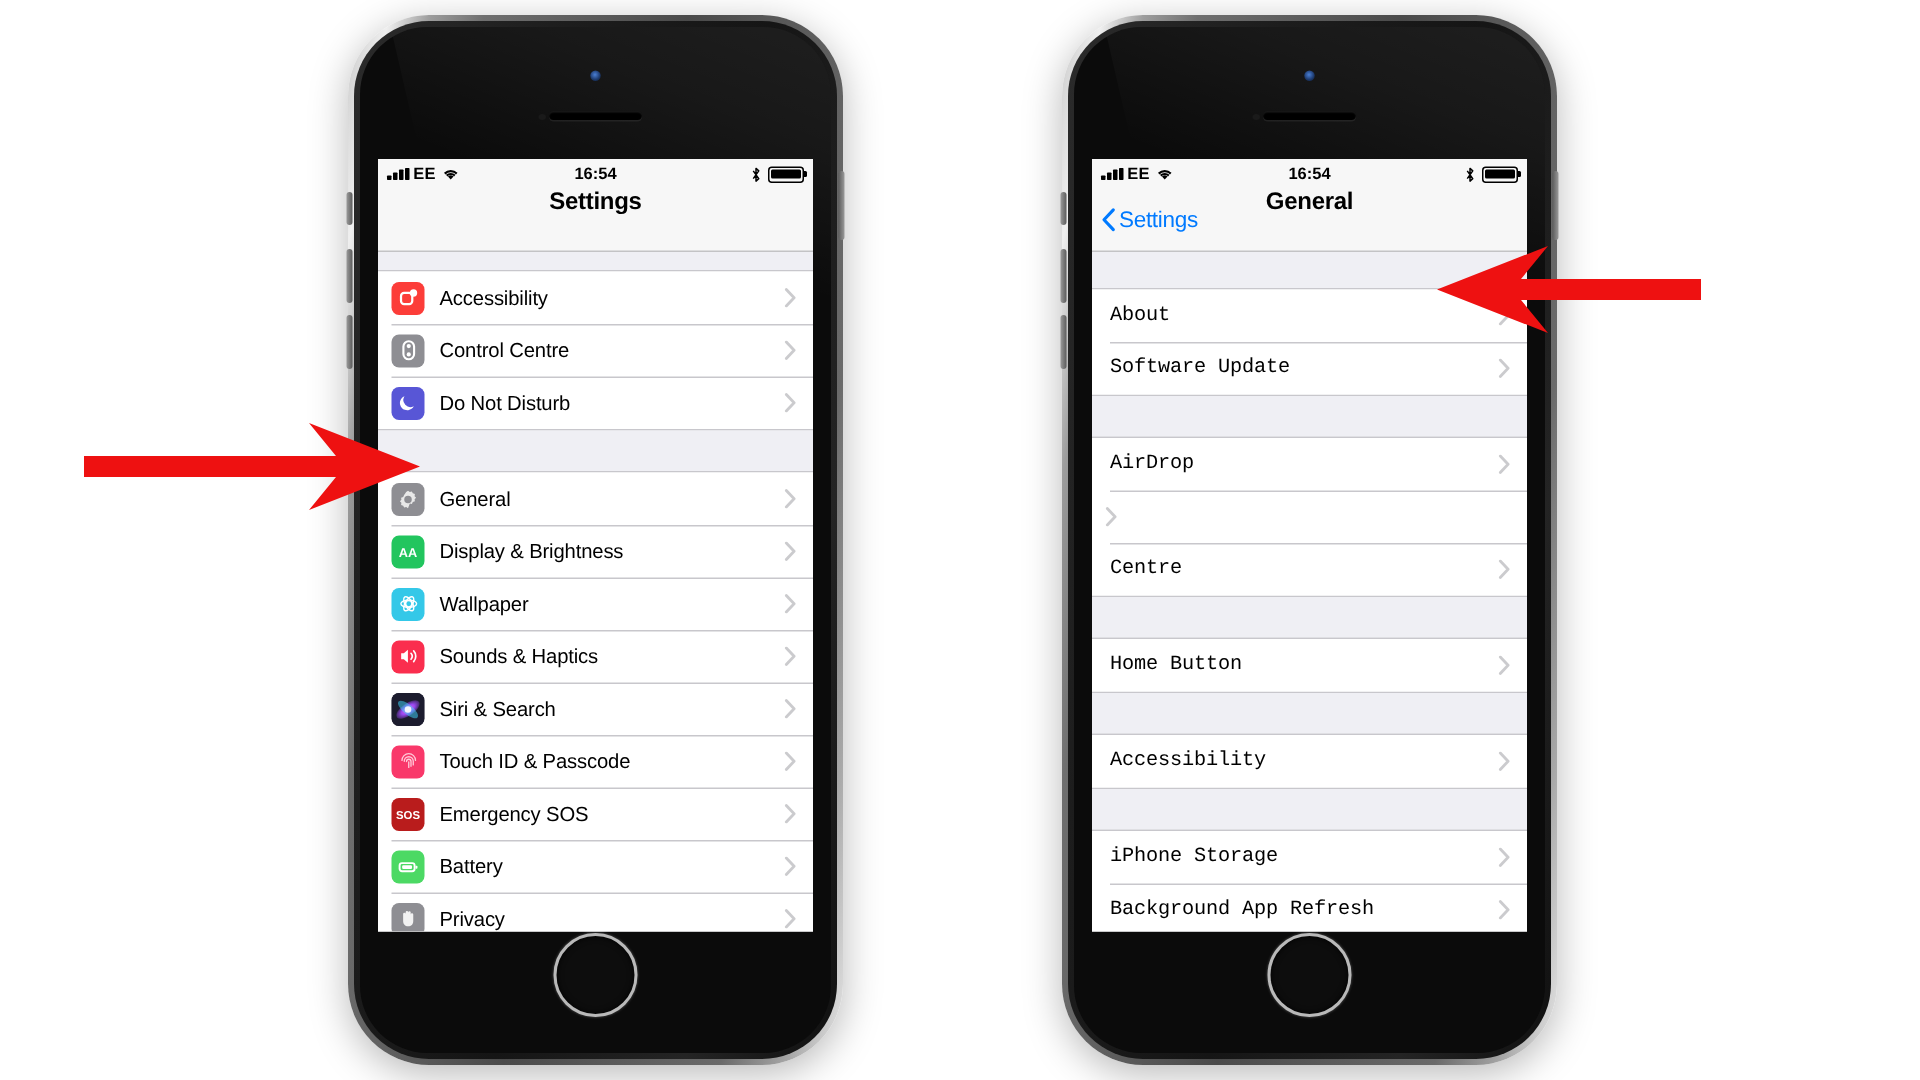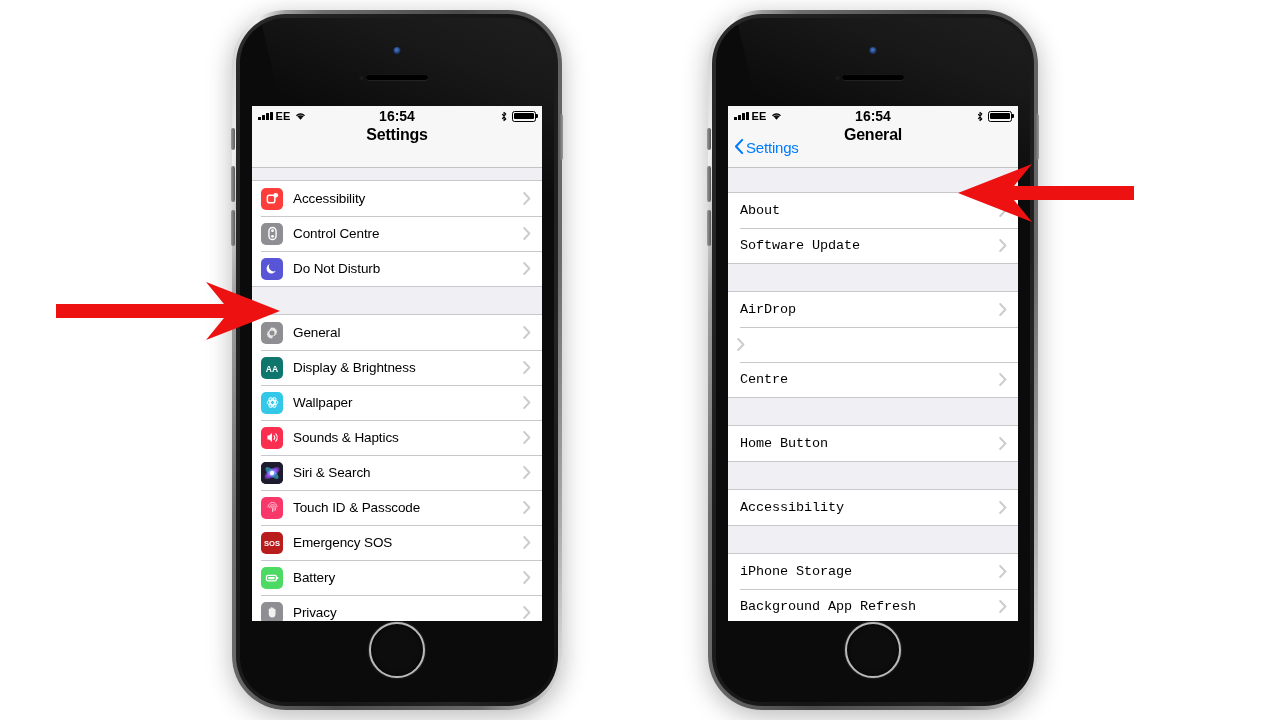--- a/index.html
+++ b/index.html
@@ -91,21 +91,21 @@
   .sig { display: flex; align-items: flex-end; gap: 1.5px; height: 8px; }
   .sig i { width: 2.5px; background: #000; border-radius: .5px; display: block; }
   .sig i:nth-child(1){ height: 3px; }
   .sig i:nth-child(2){ height: 5px; }
   .sig i:nth-child(3){ height: 7px; }
   .sig i:nth-child(4){ height: 8px; }
   .carrier { font-size: 11px; font-weight: bold; letter-spacing: .2px; }
   .wifi { width: 13px; height: 10px; }
   .sb-time {
     position: absolute; left: 0; right: 0; text-align: center;
-    font-size: 14px; font-weight: bold;
+    font-size: 11px; font-weight: bold;
   }
   .sb-right { margin-left: auto; display: flex; align-items: center; gap: 4px; }
   .bt { width: 8px; height: 11px; }
   .batt {
     width: 24px; height: 11px; border: 1.2px solid #000; border-radius: 2.5px;
     position: relative; padding: 1.2px;
   }
   .batt::after {
     content: ""; position: absolute; right: -3.2px; top: 50%; transform: translateY(-50%);
     width: 2px; height: 4px; background: #000; border-radius: 0 1px 1px 0;
@@ -264,21 +264,21 @@
                     <path d="M8 2.2 9.2 3l1.4-.4.6 1.3 1.4.5-.2 1.4 1 1-1 1 .2 1.4-1.4.5-.6 1.3-1.4-.4L8 13.8 6.8 13l-1.4.4-.6-1.3-1.4-.5.2-1.4-1-1 1-1-.2-1.4 1.4-.5.6-1.3L6.8 3z" fill="#e8e8e8"></path>
                     <circle cx="8" cy="8" r="2.5" fill="#8e8e93"></circle>
                   </svg>
               </span>
               <span class="row-label">General</span>
               <svg class="chev" viewBox="0 0 8 13">
                   <path d="M1.2 1 6.4 6.5 1.2 12" fill="none" stroke="#8e8e93" stroke-width="1.9" stroke-linecap="round" stroke-linejoin="round"></path>
                 </svg>
             </div>
             <div class="row">
-              <span class="row-ico" style="background:#0f766e">
+              <span class="row-ico" style="background:#22c55e">
                 <svg width="16" height="16" viewBox="0 0 16 16">
                     <text x="8" y="11.5" font-family="Liberation Sans, sans-serif" font-size="8.5" font-weight="bold" fill="#fff" text-anchor="middle">AA</text>
                   </svg>
               </span>
               <span class="row-label">Display &amp; Brightness</span>
               <svg class="chev" viewBox="0 0 8 13">
                   <path d="M1.2 1 6.4 6.5 1.2 12" fill="none" stroke="#8e8e93" stroke-width="1.9" stroke-linecap="round" stroke-linejoin="round"></path>
                 </svg>
             </div>
             <div class="row">

